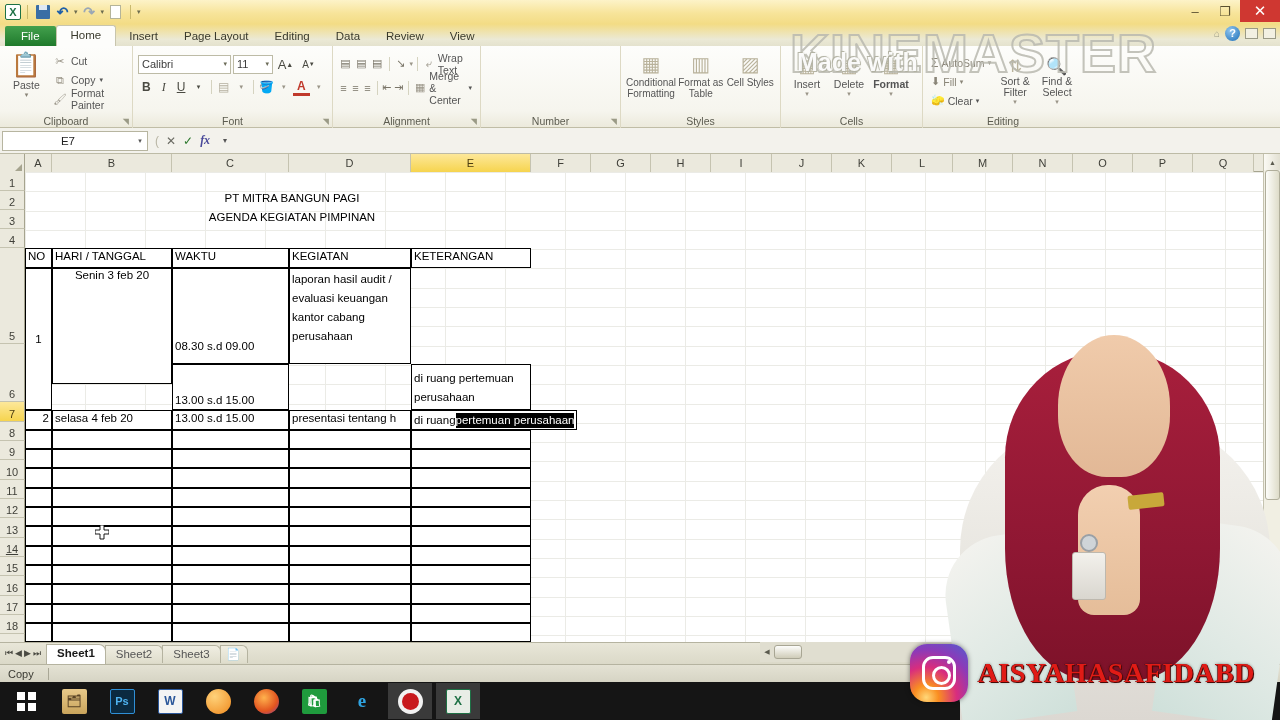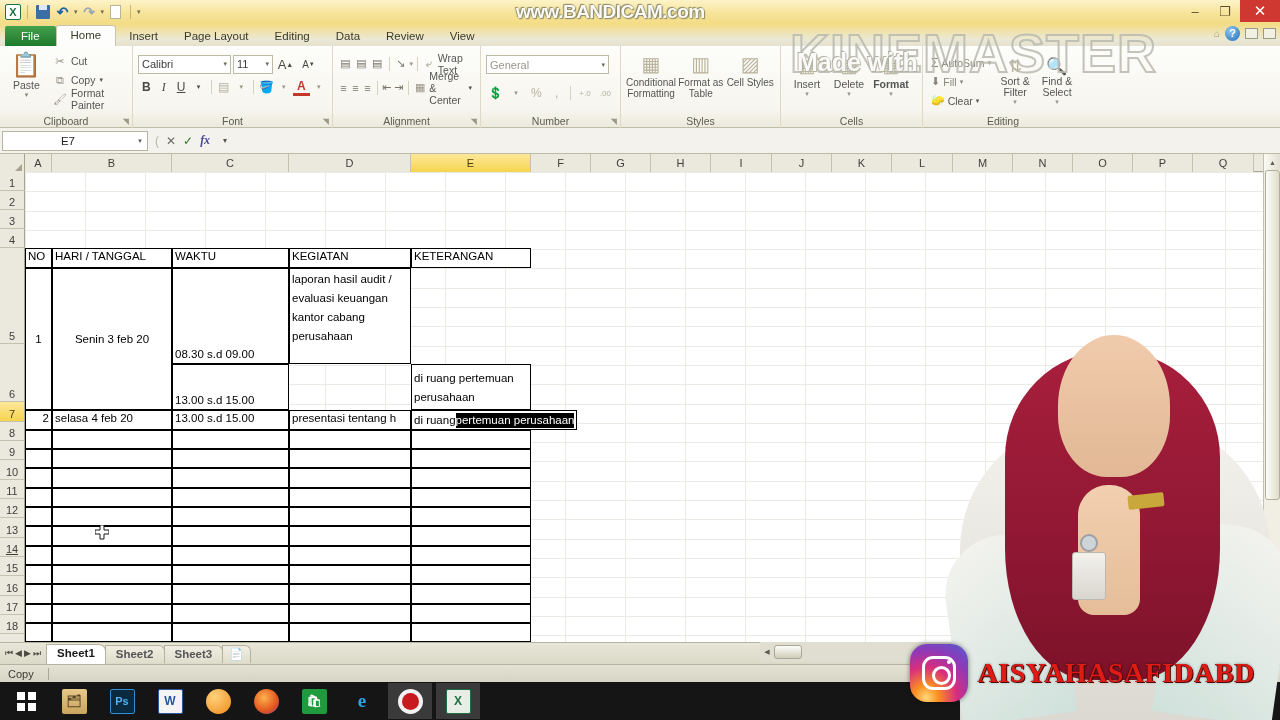--- a/index.html
+++ b/index.html
@@ -222,21 +222,21 @@
   .tabrow {
     position:absolute; top:642px; left:0; width:1280px; height:22px;
     background: linear-gradient(to bottom,#e8e6d8,#dbd9c8);
     display:flex; align-items:center; font-size:11.5px; border-top:1px solid #b5b3a0;
   }
   .navbtns { display:flex; gap:2px; padding:0 5px; color:#4a4a42; font-size:9px; }
   .stab {
     height:18px; padding:2px 10px 0; margin-right:-1px;
     background:linear-gradient(to bottom,#f0eee2,#dfddcc);
     border:1px solid #b5b3a0; border-bottom:none;
-    border-radius:0 6px 0 0; color:#555;font-weight:bold;
+    border-radius:0 6px 0 0; color:#555;
   }
   .stab.active {
     background:#fff; color:#1a1a1a; font-weight:bold; height:20px;
     border-radius:0 7px 0 0;
   }
   .stab.newsheet { padding:1px 6px 0; color:#b58a2a; }
   .hsb {
     position:absolute; right:0; top:642px; width:520px; height:20px;
     background:#e0ded0; display:flex; align-items:center;
   }
@@ -365,21 +365,20 @@
     <div class="qat-ico undo-ico">↶</div>
     <div class="caret-sm">▾</div>
     <div class="qat-ico redo-ico">↷</div>
     <div class="caret-sm">▾</div>
     <div class="qat-ico">
         <div class="newdoc-ico"></div>
       </div>
     <div class="sep-v"></div>
     <div class="caret-sm">▾</div>
   </div>
-  <div class="bandicam-wm">www.BANDICAM.com</div>
   <div class="winbtns">
     <div class="winbtn">–</div>
     <div class="winbtn">❐</div>
     <div class="winbtn close">✕</div>
   </div>
 </div>
 
 <div class="tabbar">
   <div class="tab file">File</div>
   <div class="tab active">Home</div>
@@ -488,35 +487,20 @@
           <span>Merge &amp; Center</span>
           <span style="font-size:7px;">▾</span>
         </div>
       </div>
     </div>
     <div class="grp-label">Alignment</div>
     <div class="grp-dlg">◥</div>
   </div>
 
   <div class="grp" style="width:140px;">
-    <div class="grp-body" style="flex-direction:column; justify-content:flex-start; padding-top:6px;">
-      <div class="combo" style="width:123px;margin-bottom:5px;color:#9a968a;">
-        <span class="cv">General</span>
-        <span class="cc">▾</span>
-      </div>
-      <div class="numrow2">
-        <div class="fbtn dim">💲</div>
-        <div class="fbtn" style="font-size:7px;color:#9a9588;">▾</div>
-        <div class="fbtn dim">%</div>
-        <div class="fbtn dim">,</div>
-        <div class="sep-v" style="background:#d5d3c0;"></div>
-        <div class="fbtn dim" style="font-size:8px;">+.0</div>
-        <div class="fbtn dim" style="font-size:8px;">.00</div>
-      </div>
-    </div>
     <div class="grp-label">Number</div>
     <div class="grp-dlg">◥</div>
   </div>
 
   <div class="grp" style="width:160px;">
     <div class="grp-body" style="padding-top:2px;">
       <div class="stylebtn">
         <div class="bi">▦</div>
         <div class="bl">Conditional Formatting</div>
       </div>
@@ -651,47 +635,53 @@
   </div>
 
   <div class="gridarea">
 
     <div style="position:absolute;inset:0;
       background-image:
         repeating-linear-gradient(to right, #dcdcd2 0 1px, transparent 1px 60px),
         repeating-linear-gradient(to bottom, #dcdcd2 0 1px, transparent 1px 19.3px);
       opacity:0.55;"></div>
 
-
+    <div class="gcell center" style="left:27px; top:19px; width:480px; height:19px; border:none;">
+      <div class="ctext center">PT  MITRA BANGUN PAGI</div>
+    </div>
+
+    <div class="gcell center" style="left:27px; top:38px; width:480px; height:19px; border:none;">
+      <div class="ctext center">AGENDA KEGIATAN PIMPINAN</div>
+    </div>
 
     <div class="gcell tb" style="left:0px;   top:76px; width:27px;  height:20px;">
       <div class="ctext">NO</div>
       </div>
     <div class="gcell tb" style="left:27px;  top:76px; width:120px; height:20px;">
       <div class="ctext">HARI / TANGGAL</div>
       </div>
     <div class="gcell tb" style="left:147px; top:76px; width:117px; height:20px;">
       <div class="ctext">WAKTU</div>
       </div>
     <div class="gcell tb" style="left:264px; top:76px; width:122px; height:20px;">
       <div class="ctext">KEGIATAN</div>
       </div>
     <div class="gcell tb" style="left:386px; top:76px; width:120px; height:20px;">
       <div class="ctext">KETERANGAN</div>
       </div>
 
     <div class="gcell tb center" style="left:0px; top:96px; width:27px; height:142px; display:flex;align-items:center;justify-content:center;">
       <span>1</span>
       </div>
-    <div class="gcell tb center" style="left:27px; top:96px; width:120px; height:142px; display:flex;align-items:center;justify-content:center;">
+    <div class="gcell tb center" style="left:27px; top:96px; width:120px; height:116px; display:flex;align-items:flex-start;justify-content:center;">
       <span>Senin 3 feb 20</span>
       </div>
 
     <div class="gcell tb" style="left:147px; top:96px; width:117px; height:96px; display:flex;align-items:flex-end;">
-      <div class="ctext" style="padding-bottom:2px;">08.30 s.d 09.00</div>
+      <div class="ctext" style="padding-bottom:10px;">08.30 s.d 09.00</div>
       </div>
 
     <div class="gcell tb" style="left:264px; top:96px; width:122px; height:96px;">
       <div class="ctext" style="line-height:19px;">
         <div>laporan hasil audit /</div>
         <div>evaluasi keuangan</div>
         <div>kantor cabang</div>
         <div>perusahaan</div>
       </div>
       </div>

